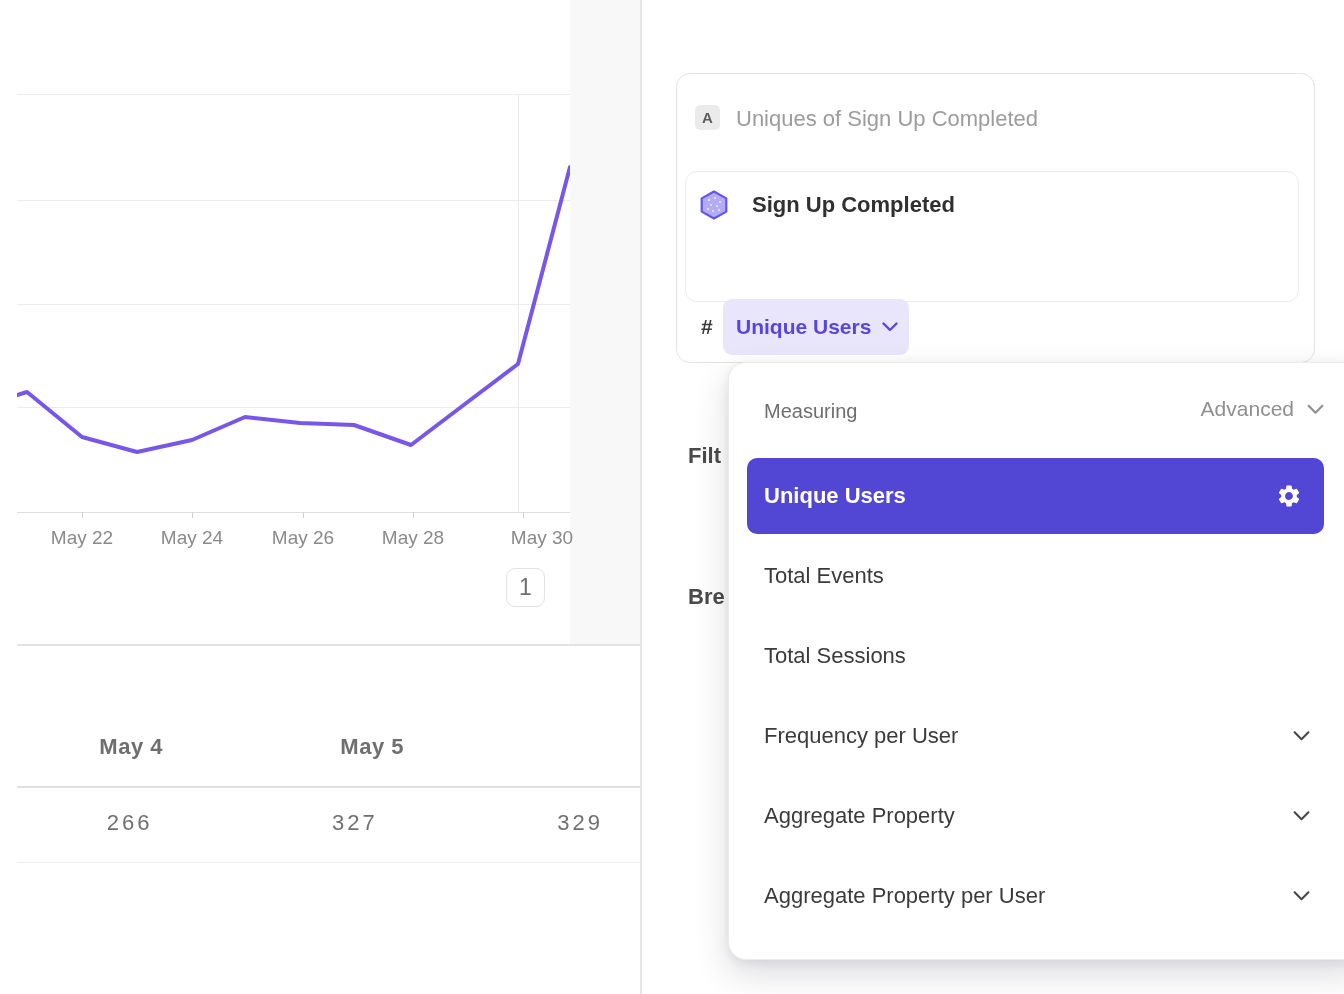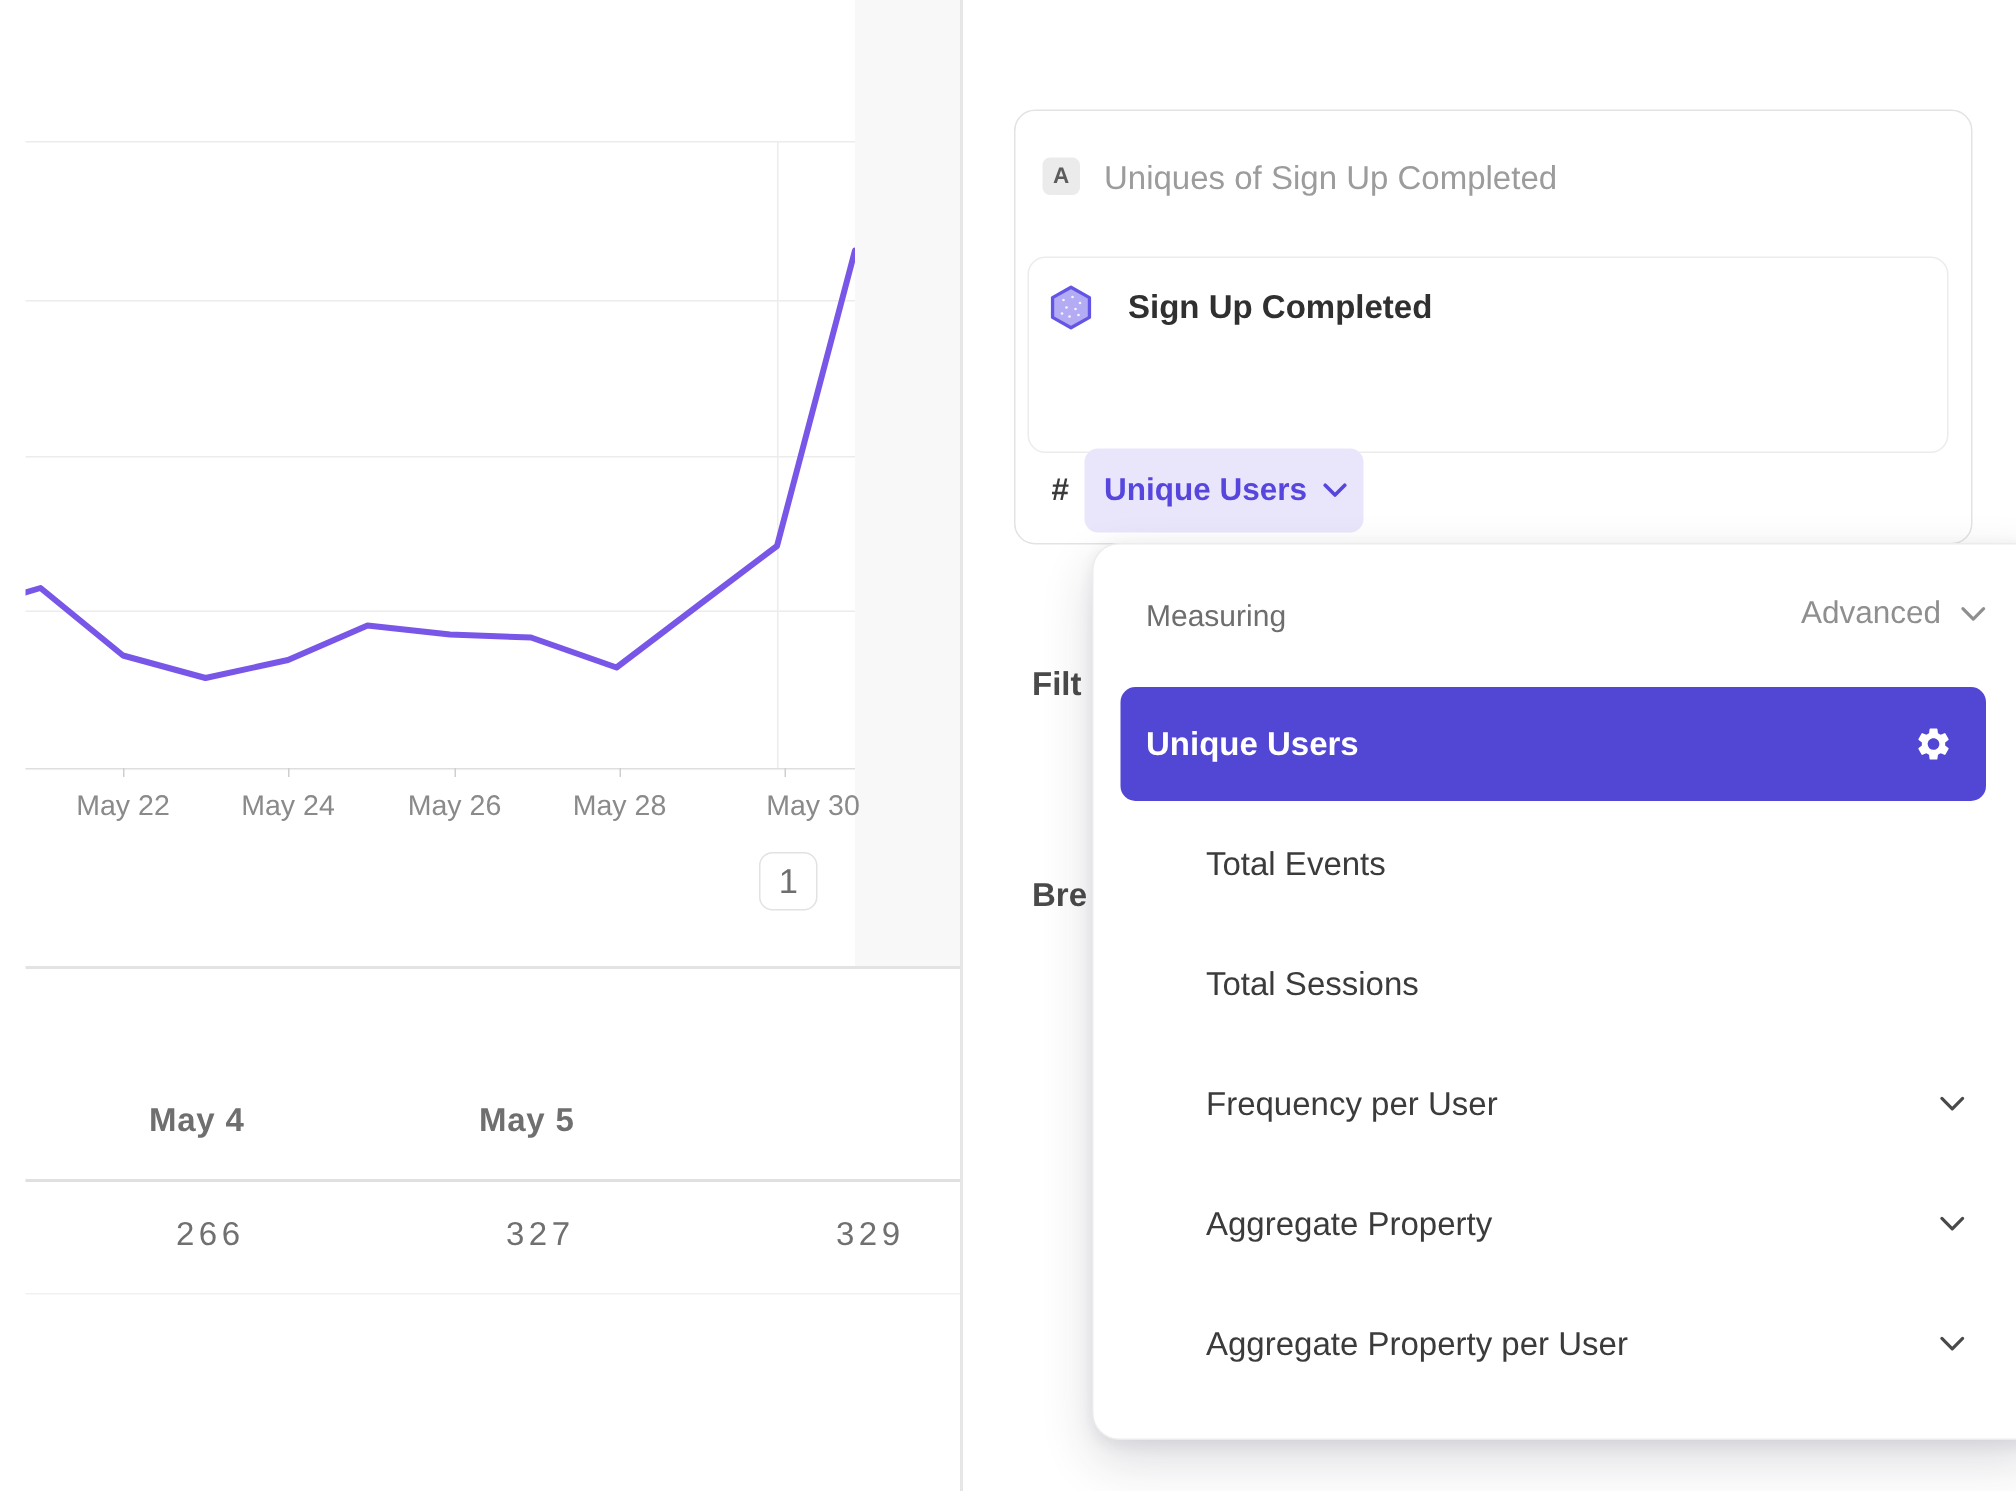--- a/index.html
+++ b/index.html
@@ -12,21 +12,21 @@
   .gridline-h{position:absolute;left:0;width:553px;height:1px;background:#ececec;}
   .gridline-v{position:absolute;width:1px;background:#ececec;}
   #axis-line{position:absolute;left:0;width:553px;height:1px;background:#dedede;}
   .axis-tick{position:absolute;width:1px;height:6px;background:#cfcfcf;}
   .axis-label{position:absolute;transform:translateX(-50%);font-size:19px;color:#8a8a8a;white-space:nowrap;}
   #line-svg{position:absolute;left:0;top:0;width:553px;height:644px;}
   #page-badge{position:absolute;left:489px;top:568px;width:39px;height:39px;border:1.5px solid #e2e2e2;
     border-radius:9px;background:#fff;box-sizing:border-box;display:flex;align-items:center;justify-content:center;
     font-size:23px;color:#6e6e6e;}
   #table-top-divider{position:absolute;left:0;top:644px;width:640px;height:1.5px;background:#e3e3e3;}
-  .table-row{position:absolute;left:0;width:586px;display:flex;}
+  .table-row{position:absolute;left:0;width:586px;display:flex;gap:21px;}
   .table-cell{text-align:right;box-sizing:border-box;}
   .table-cell.c0{width:146px;} .table-cell.c1{width:220px;} .table-cell.c2{width:220px;}
   #table-header-row{top:734px;font-size:22px;font-weight:600;color:#6f6f6f;letter-spacing:.5px;}
   #table-value-row{top:810px;font-size:22px;font-weight:400;color:#707070;letter-spacing:3px;}
   #table-header-border{position:absolute;left:0;top:786px;width:640px;height:1.5px;background:#e0e0e0;}
   #table-value-border{position:absolute;left:0;top:862px;width:640px;height:1px;background:#f1f1f1;}
 
   
   #v-divider{position:absolute;left:640px;top:0;width:1.5px;height:994px;background:#e6e6e6;}
 
@@ -61,21 +61,21 @@
   #dropdown-header{position:absolute;left:0;top:28px;width:100%;height:42px;}
   #measuring-label{position:absolute;left:35px;top:9px;font-size:20px;font-weight:500;color:#6e6e6e;}
   #advanced-select{position:absolute;right:39px;top:6px;display:flex;align-items:center;cursor:pointer;color:#8f8f8f;}
   #advanced-select .lbl{font-size:21px;margin-right:13px;}
   #selected-row{position:absolute;left:18px;top:95px;width:577px;height:76px;border-radius:10px;
     display:flex;align-items:center;cursor:pointer;}
   #selected-row .lbl{position:absolute;left:17px;font-size:22px;font-weight:600;color:#fff;white-space:nowrap;}
   #selected-row svg{position:absolute;right:22px;}
   .menu-item{position:absolute;left:0;width:100%;height:80px;cursor:pointer;}
   .menu-item .lbl{position:absolute;left:35px;top:50%;transform:translateY(-50%);
-    font-size:22px;font-weight:500;color:#3b3b3b;white-space:nowrap;margin-left:40px;}
+    font-size:22px;font-weight:500;color:#3b3b3b;white-space:nowrap;}
   .menu-item svg{position:absolute;right:53px;top:50%;transform:translateY(-50%);color:#4a4a4a;}
 </style>
 </head>
 <body>
 
 <div id="app">
 
   <section id="chart-section">
     <div id="chart-band"></div>
     <div id="chart-grid">

